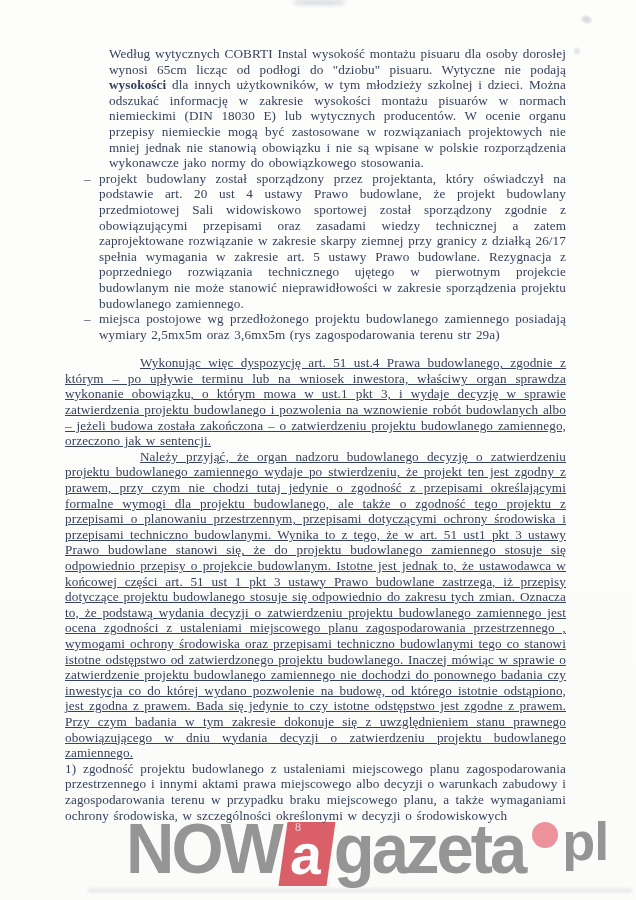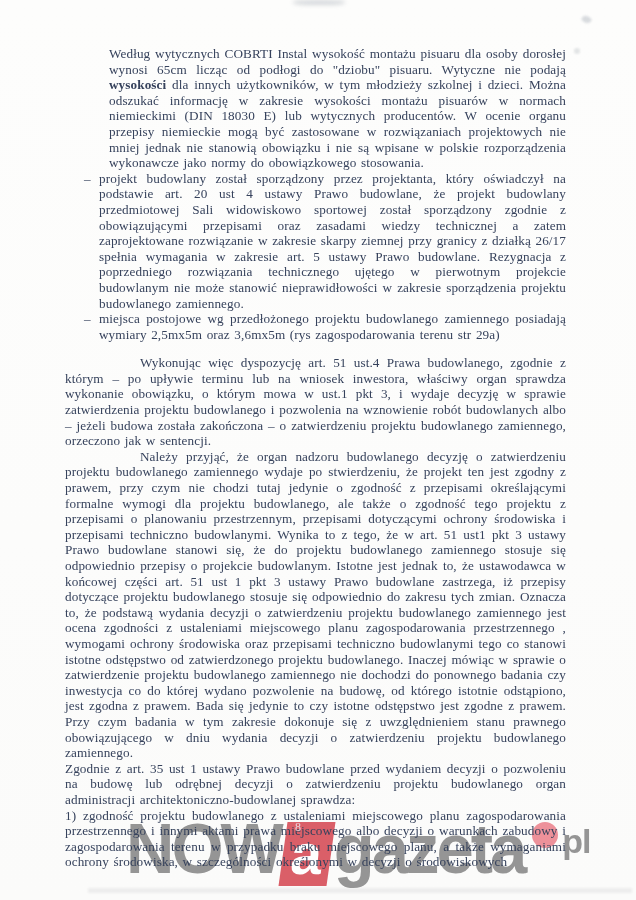--- a/index.html
+++ b/index.html
@@ -16,21 +16,21 @@
     font-size:13.2px;line-height:15.6px;color:#36425c;
     text-align:justify;
     letter-spacing:.1px;
     word-spacing:1.2px;
   }
   .blk{margin:0;}
   .blk b{font-weight:bold;}
   .blk-li-cont{margin-left:44px;}
   .blk-li{position:relative;padding-left:34px;}
   .blk-li .marker{position:absolute;left:19px;top:0;}
-  .blk-p-indent{text-indent:75px;}
+  .blk-p-indent{text-indent:75px;text-decoration:underline;}
   .blk-gap{margin-top:13px;}
   
   .smudge-top{
     position:absolute;left:293px;top:0;width:52px;height:5px;
     background:rgba(150,158,168,.38);filter:blur(2px);border-radius:40%;
   }
   .speck-1{
     position:absolute;left:582px;top:16px;width:9px;height:7px;
     background:rgba(130,140,152,.30);filter:blur(1px);
     transform:rotate(40deg);border-radius:60% 20% 60% 20%;
@@ -62,21 +62,21 @@
   }
   .wm-a{
     font-size:56px;line-height:56px;color:#fff;
     transform:skewX(3deg) translateY(1px);
   }
   .wm-dot{
     display:inline-block;width:26px;height:26px;border-radius:50%;
     margin:0 4px 3px 8px;
   }
   .wm-pl{
-    font-size:34px;line-height:38px;letter-spacing:-1px;
+    font-size:54px;line-height:38px;letter-spacing:-1px;
     margin-bottom:1px;
   }
   
   .page-number{
     position:absolute;left:295px;top:820px;z-index:3;
     font-family:"Liberation Serif", serif;font-size:12px;
     color:rgba(233,236,242,.85);
   }
   .doc-text{z-index:2;position:absolute;}
 </style>
@@ -88,21 +88,20 @@
   <div class="smudge-top"></div>
   <div class="speck-1"></div>
   <div class="speck-2"></div>
 
   <div class="doc-text" id="doc-blocks" style="color: rgb(54, 66, 92);">
       <div class="blk blk-li-cont"><span>Według wytycznych COBRTI Instal wysokość montażu pisuaru dla osoby dorosłej wynosi 65cm licząc od podłogi do "dziobu" pisuaru. Wytyczne nie  podają </span><b>wysokości</b><span> dla innych użytkowników, w tym młodzieży szkolnej i dzieci. Można odszukać informację w zakresie wysokości montażu pisuarów w normach niemieckimi (DIN 18030 E)  lub wytycznych producentów. W ocenie organu przepisy niemieckie mogą być zastosowane w rozwiązaniach projektowych nie mniej jednak nie stanowią obowiązku i nie są wpisane w polskie rozporządzenia wykonawcze jako normy do obowiązkowego stosowania.</span></div>
       <div class="blk blk-li"><span class="marker">–</span><span>projekt budowlany został sporządzony przez projektanta, który oświadczył na podstawie art. 20 ust 4 ustawy Prawo budowlane, że projekt budowlany przedmiotowej Sali widowiskowo sportowej został sporządzony zgodnie z obowiązującymi przepisami oraz zasadami wiedzy technicznej a zatem zaprojektowane rozwiązanie w zakresie skarpy ziemnej przy granicy z działką 26/17 spełnia wymagania w zakresie art. 5 ustawy Prawo budowlane. Rezygnacja z poprzedniego rozwiązania technicznego ujętego w pierwotnym projekcie budowlanym nie może stanowić nieprawidłowości w zakresie sporządzenia projektu budowlanego zamiennego.</span></div>
       <div class="blk blk-li"><span class="marker">–</span><span>miejsca postojowe wg przedłożonego projektu budowlanego zamiennego posiadają wymiary 2,5mx5m oraz 3,6mx5m (rys zagospodarowania terenu str 29a)</span></div>
       <div class="blk blk-p-indent blk-gap"><span>Wykonując więc dyspozycję art. 51 ust.4 Prawa budowlanego, zgodnie z którym – po upływie terminu lub na wniosek inwestora, właściwy organ sprawdza wykonanie obowiązku, o którym mowa  w ust.1 pkt 3, i wydaje decyzję w sprawie zatwierdzenia projektu budowlanego i pozwolenia na wznowienie robót budowlanych albo – jeżeli budowa została zakończona – o zatwierdzeniu projektu budowlanego zamiennego, orzeczono jak w sentencji.</span></div>
       <div class="blk blk-p-indent"><span>Należy przyjąć, że organ nadzoru budowlanego decyzję o zatwierdzeniu projektu budowlanego zamiennego wydaje po stwierdzeniu, że projekt ten jest zgodny z prawem, przy czym nie chodzi tutaj jedynie o zgodność z przepisami określającymi formalne wymogi dla projektu budowlanego, ale także o zgodność tego projektu z przepisami o planowaniu przestrzennym, przepisami dotyczącymi ochrony środowiska i przepisami techniczno budowlanymi. Wynika to z tego, że w art. 51 ust1 pkt 3 ustawy Prawo budowlane stanowi się, że do projektu budowlanego zamiennego stosuje się odpowiednio przepisy o projekcie budowlanym. Istotne jest jednak to, że ustawodawca w końcowej części art. 51 ust 1 pkt 3 ustawy Prawo budowlane zastrzega, iż przepisy dotyczące projektu budowlanego stosuje się odpowiednio do zakresu tych zmian. Oznacza to, że podstawą wydania decyzji o zatwierdzeniu projektu budowlanego zamiennego jest ocena zgodności z ustaleniami miejscowego planu zagospodarowania przestrzennego , wymogami ochrony środowiska oraz przepisami techniczno budowlanymi tego co stanowi istotne odstępstwo od zatwierdzonego projektu budowlanego. Inaczej mówiąc w sprawie o zatwierdzenie projektu budowlanego zamiennego nie dochodzi do ponownego badania czy inwestycja co do której wydano pozwolenie na budowę, od którego istotnie odstąpiono, jest zgodna z prawem. Bada się jedynie to czy istotne odstępstwo jest zgodne z prawem. Przy czym badania w tym zakresie dokonuje się z uwzględnieniem stanu prawnego obowiązującego w dniu wydania decyzji o zatwierdzeniu projektu budowlanego zamiennego.</span></div>
-      <div class="blk blk-p"><span>Zgodnie z art. 35 ust 1 ustawy Prawo budowlane przed wydaniem decyzji o pozwoleniu na budowę lub odrębnej decyzji o zatwierdzeniu projektu budowlanego organ administracji architektoniczno-budowlanej sprawdza:</span></div>
       <div class="blk blk-p"><span>1) zgodność projektu budowlanego z ustaleniami miejscowego planu zagospodarowania przestrzennego i innymi aktami prawa miejscowego albo decyzji o warunkach zabudowy i zagospodarowania terenu w przypadku braku miejscowego planu, a także wymaganiami ochrony środowiska, w szczególności określonymi w decyzji o środowiskowych</span></div>
     </div>
 
   <div class="watermark">
     <span class="wm-gray" id="wm-now" style="color: rgb(142, 142, 142);">NOW</span>
     <span class="wm-abox" id="wm-abox" style="background: rgb(216, 84, 94);">
       <span class="wm-a">a</span>
     </span>
     <span class="wm-gray" id="wm-gazeta" style="color: rgb(142, 142, 142);">gazeta</span>
     <span class="wm-dot" id="wm-dot" style="background: rgb(236, 138, 147);"></span>

